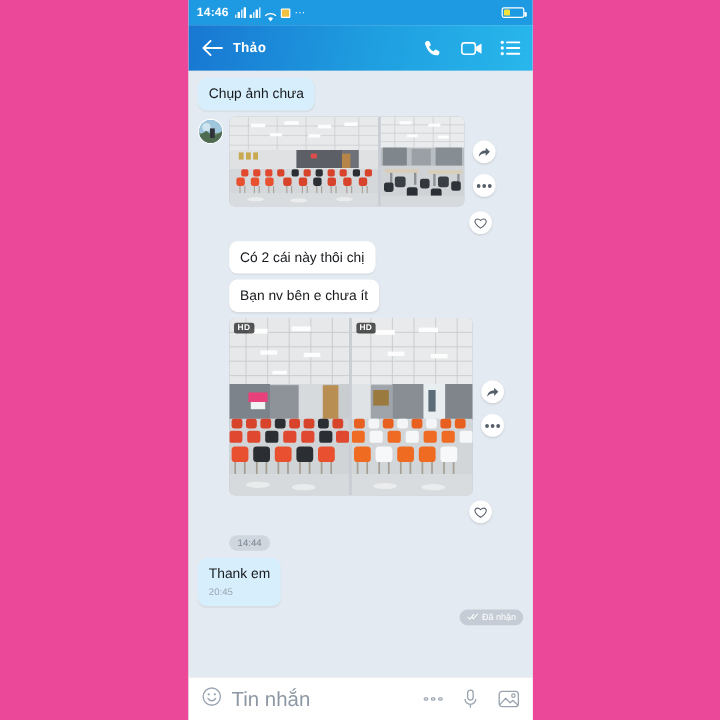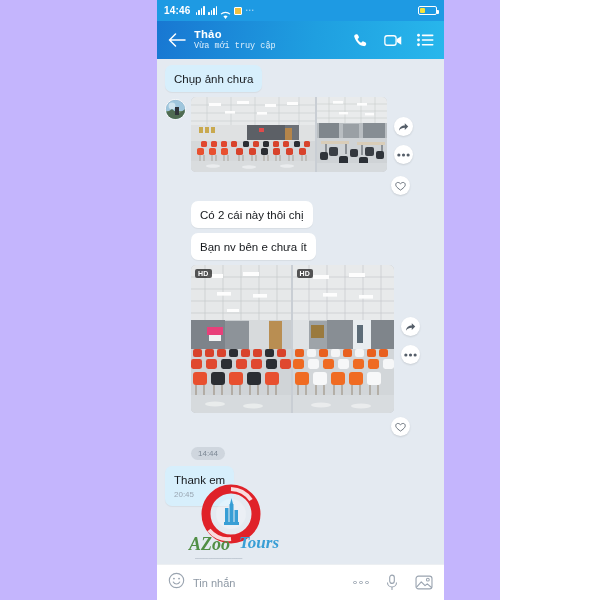--- a/index.html
+++ b/index.html
@@ -4,22 +4,22 @@
 <style>
   * { box-sizing: border-box; margin: 0; padding: 0; }
   html, body {
     width: 600px; height: 600px;
     background: #ffffff;
     font-family: "Liberation Sans", sans-serif;
     overflow: hidden;
   }
   #screenshot {
     position: relative;
-    width: 500px; height: 600px;
-    background: #c4b5fd;
+    width: 600px; height: 600px;
+    background: #ec4899;
   }
   
   #phone {
     position: absolute;
     left: 157px; top: 0;
     width: 287px; height: 600px;
     background: #e3e9f0;
     overflow: hidden;
     display: flex;
     flex-direction: column;
@@ -168,21 +168,21 @@
     pointer-events: none;
   }
 
   
   .composer {
     height: 36px; background: #ffffff;
     display: flex; align-items: center;
     padding: 0 11px; flex: 0 0 auto;
     border-top: 1px solid #eceff2;
   }
-  .composer .ph-text { font-size: 11px; color: #8d98a4; margin-left: 8px; flex: 1 1 auto; }
+  .composer .ph-text { font-size: 17px; color: #8d98a4; margin-left: 8px; flex: 1 1 auto; }
   .comp-icons { display: flex; align-items: center; gap: 17px; color: #9aa4b0; }
   .comp-icons > span { display: flex; align-items: center; justify-content: center; }
   .dots3 { display: inline-flex; gap: 2.5px; align-items: center; }
   .dots3 i { width: 3.6px; height: 3.6px; border: 1px solid #9aa4b0; border-radius: 50%; display: block; }
 </style>
 </head>
 <body>
 
 <div id="screenshot">
   <div id="phone">
@@ -218,21 +218,20 @@
     </div>
 
     <div class="apbar">
       <span class="back">
         <svg width="18" height="14" viewBox="0 0 18 14">
             <path d="M7.5 1 L1.5 7 L7.5 13 M1.5 7 H17" stroke="#fff" stroke-width="1.5" fill="none" stroke-linecap="round" stroke-linejoin="round"></path>
           </svg>
       </span>
       <span class="titles">
         <div class="t-name">Thảo</div>
-        <div class="t-sub">Vừa mới truy cập</div>
       </span>
       <span class="apb-actions">
         <span>
           <svg width="17" height="17" viewBox="0 0 20 20">
               <path d="M4 2.5c1 0 1.6.3 2 1.2l.9 2c.3.7.1 1.2-.5 1.7l-.8.6c-.2.2-.2.4-.1.6.7 1.7 2.2 3.2 3.9 3.9.2.1.4.1.6-.1l.6-.8c.5-.6 1-.8 1.7-.5l2 .9c.9.4 1.2 1 1.2 2 0 1.6-1.3 2.8-2.9 2.6C7.4 16 4 12.6 1.4 5.4 1.2 3.8 2.4 2.5 4 2.5z" fill="#fff"></path>
             </svg>
         </span>
         <span>
           <svg width="19" height="15" viewBox="0 0 22 16">
               <rect x="1" y="2.5" width="13" height="11" rx="2.6" stroke="#fff" stroke-width="1.5" fill="none"></rect>
@@ -545,43 +544,31 @@
       <div>
         <span class="time-pill">14:44</span>
       </div>
 
       <div class="row out" style="margin-bottom:0;">
         <div class="bubble out">
           <div>Thank em</div>
           <div class="stamp">20:45</div>
         </div>
       </div>
-
-      <div class="watermark">
-        <svg width="112" height="76" viewBox="0 0 112 76">
-          <g>
-            <circle cx="50" cy="30" r="25" fill="none" stroke="#e0181f" stroke-width="9"></circle>
-            <path d="M50 5 A25 25 0 0 1 70 16" stroke="#ffffff" stroke-width="4" fill="none" opacity=".85"></path>
-            <path d="M28 46 A25 25 0 0 0 50 55" stroke="#ffffff" stroke-width="4" fill="none" opacity=".85"></path>
-            <circle cx="50" cy="30" r="15" fill="#ffffff" opacity=".25"></circle>
-            <g fill="#2f9ad4">
-              <rect x="44" y="24" width="3.5" height="16"></rect>
-              <rect x="48.5" y="20" width="4" height="20"></rect>
-              <rect x="53.5" y="26" width="3.5" height="14"></rect>
-              <path d="M50.5 14 L52 20 L49 20 Z"></path>
-              <rect x="43" y="38" width="15" height="3"></rect>
-            </g>
-          </g>
-          <g font-family="'Liberation Serif', serif">
-            <text x="8" y="66" font-size="18" font-style="italic" font-weight="bold" fill="#4a8a3c">AZoo</text>
-            <text x="58" y="64" font-size="17" font-style="italic" font-weight="bold" fill="#2f9ad4">Tours</text>
-          </g>
-          <text x="14" y="74" font-size="5" fill="#8b9aa6" font-family="'Liberation Sans', sans-serif">_________________</text>
-        </svg>
-      </div>
+      <div class="recv">
+        <span class="recv-badge">
+          <span>
+            <svg width="10" height="6" viewBox="0 0 11 7">
+                <path d="M.6 3.7 L2.7 5.9 L6.4 1.2 M4.6 3.9 L6 5.4 L10 .9" stroke="#fff" stroke-width="1" fill="none" stroke-linecap="round" stroke-linejoin="round"></path>
+              </svg>
+          </span>
+          <span>Đã nhận</span>
+        </span>
+      </div>
+
 
     </div>
 
     <div class="composer">
       <span>
         <svg width="17" height="17" viewBox="0 0 18 18">
             <circle cx="9" cy="9" r="7.6" stroke="#9aa4b0" stroke-width="1.2" fill="none"></circle>
             <circle cx="6.3" cy="7" r="1" fill="#9aa4b0"></circle>
             <circle cx="11.7" cy="7" r="1" fill="#9aa4b0"></circle>
             <path d="M5.6 10.6 A3.8 3.8 0 0 0 12.4 10.6" stroke="#9aa4b0" stroke-width="1.2" fill="none" stroke-linecap="round"></path>

